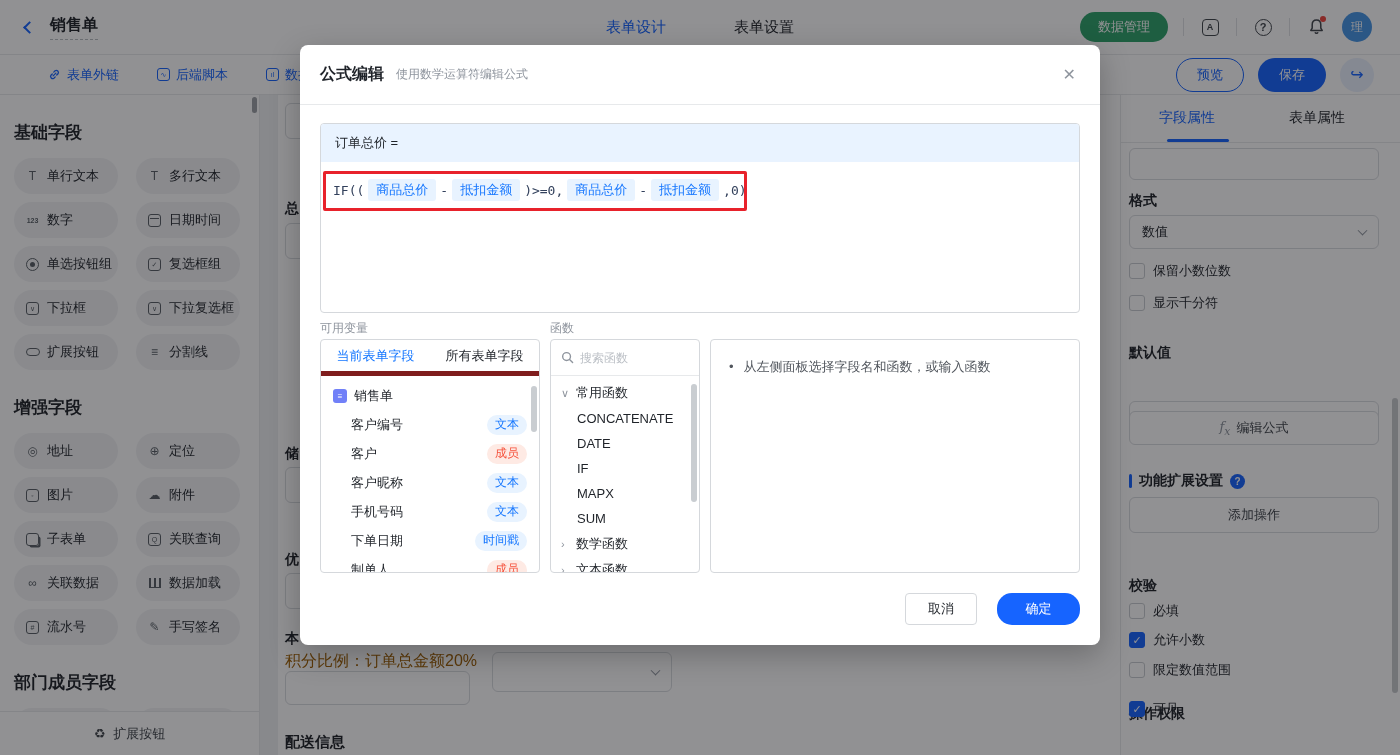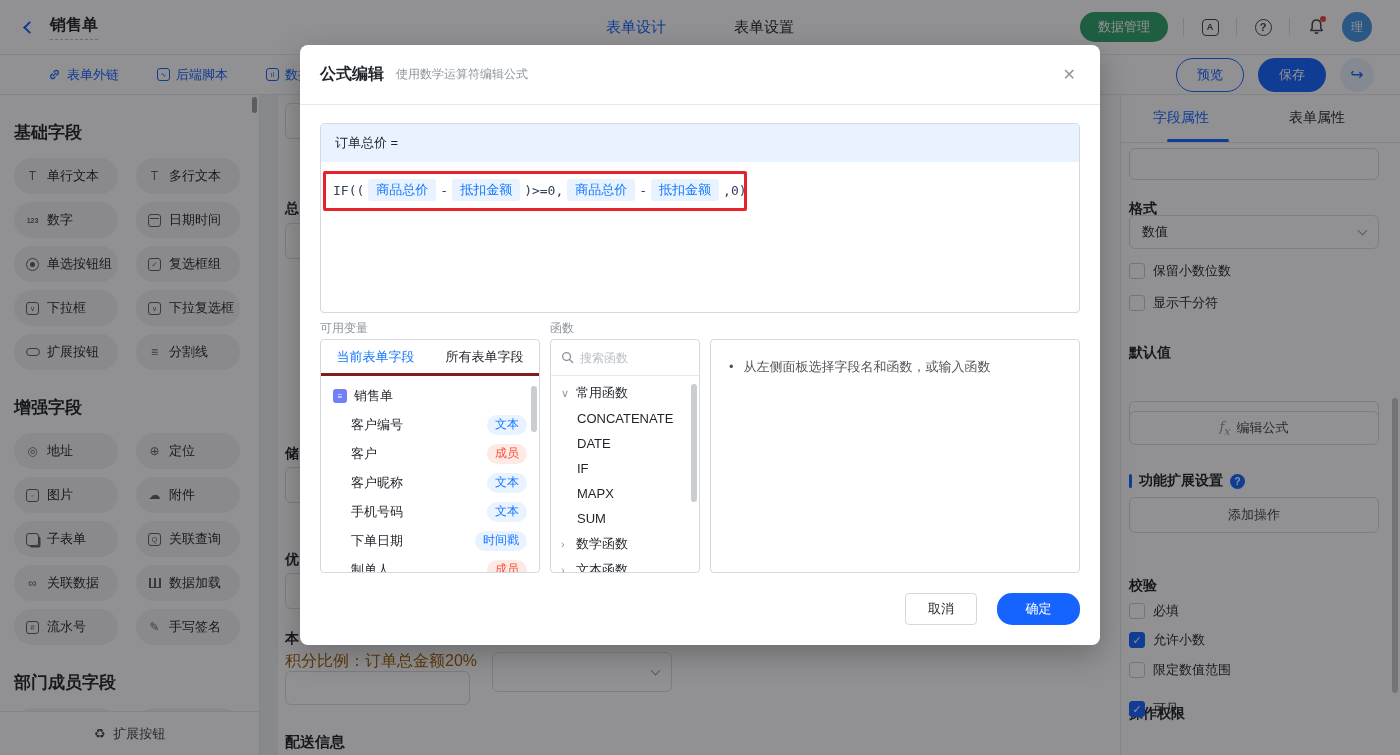--- a/index.html
+++ b/index.html
@@ -116,21 +116,21 @@
   .editor { position:absolute; left:20px; top:78px; width:760px; height:190px; border:1px solid #D5D8DC; border-radius:4px; overflow:hidden; }
   .editor-strip { height:38px; background:#E9F3FF; display:flex; align-items:center; padding-left:14px;
                   font-size:13px; color:#1F2329; }
   .editor-body { background:#fff; padding:17px 12px; font-family:"DejaVu Sans Mono",monospace; font-size:13px; color:#33415C; }
   .f-line { display:flex; align-items:center; flex-wrap:wrap; cursor:text; }
   .f-chip { display:inline-block; background:#E8F3FF; color:#1677FF; border-radius:3px; padding:2px 8px; margin:0 4px;
             font-size:13px; font-family:"Liberation Sans","DejaVu Sans",sans-serif; cursor:pointer; }
   .red-annot { position:absolute; left:23px; top:126px; width:424px; height:40px; border:3px solid #E8222B; border-radius:2px; pointer-events:none; }
   .m-lab { position:absolute; font-size:12px; color:#8F959E; }
   .panel-box { position:absolute; top:294px; height:234px; border:1px solid #D5D8DC; border-radius:4px; background:#fff; overflow:hidden; }
-  .var-tabs { height:36px; border-bottom:3px solid #7f1d1d; display:flex; align-items:center; font-size:13px; }
+  .var-tabs { height:36px; border-bottom:5px solid #7f1d1d; display:flex; align-items:center; font-size:13px; }
   .var-tab { flex:1; text-align:center; cursor:pointer; }
   .var-tab.active { color:#1677FF; }
   .tree-root { height:28px; display:flex; align-items:center; gap:7px; padding-left:12px; font-size:13px; margin-top:6px; }
   .doc-icn { width:14px; height:14px; border-radius:3px; background:#7180F8; color:#fff; font-size:8px;
              display:flex; align-items:center; justify-content:center; }
   .var-row { height:29px; display:flex; align-items:center; justify-content:space-between; padding:0 12px 0 30px;
              font-size:13px; cursor:pointer; }
   .tpill { height:20px; border-radius:10px; padding:0 8px; font-size:12px; display:flex; align-items:center; }
   .tpill.t-text, .tpill.t-time { background:#E8F3FF; color:#1677FF; }
   .tpill.t-member { background:#FEEAE4; color:#F5523C; }
@@ -362,26 +362,26 @@
     <div class="cv-abs cv-desc" style="left:25px; top:556px;">积分比例：订单总金额20%</div>
     <div class="cv-abs cv-input" style="left:25px; top:576px; width:185px; height:34px;"></div>
     <div class="cv-abs cv-select" style="left:232px; top:557px; width:180px; height:40px;">
       <span class="chev"></span>
     </div>
     <div class="cv-abs cv-label" style="left:25px; top:638px; font-size:15px;">配送信息</div>
   </div>
 
   <div class="rpanel">
     <div class="rp-tabs">
-      <span class="rp-tab active" style="left:32px;">字段属性</span>
+      <span class="rp-tab active" style="left:38px;">字段属性</span>
       <span class="rp-tab" style="left:168px;">表单属性</span>
       <span class="rp-underline" style="left:46px;"></span>
     </div>
     <div class="rp-abs rp-input" style="top:53px; height:32px;"></div>
-    <div class="rp-abs rp-label" style="top:105px;">格式</div>
+    <div class="rp-abs rp-label" style="top:97px;">格式</div>
     <div class="rp-abs rp-select" style="top:120px; height:34px;">
       <span>数值</span>
       <span class="chev"></span>
     </div>
     <div class="rp-abs cbrow" style="top:167px;">
       <span class="cb"></span>
       <span>保留小数位数</span>
     </div>
     <div class="rp-abs cbrow" style="top:199px;">
       <span class="cb"></span>

